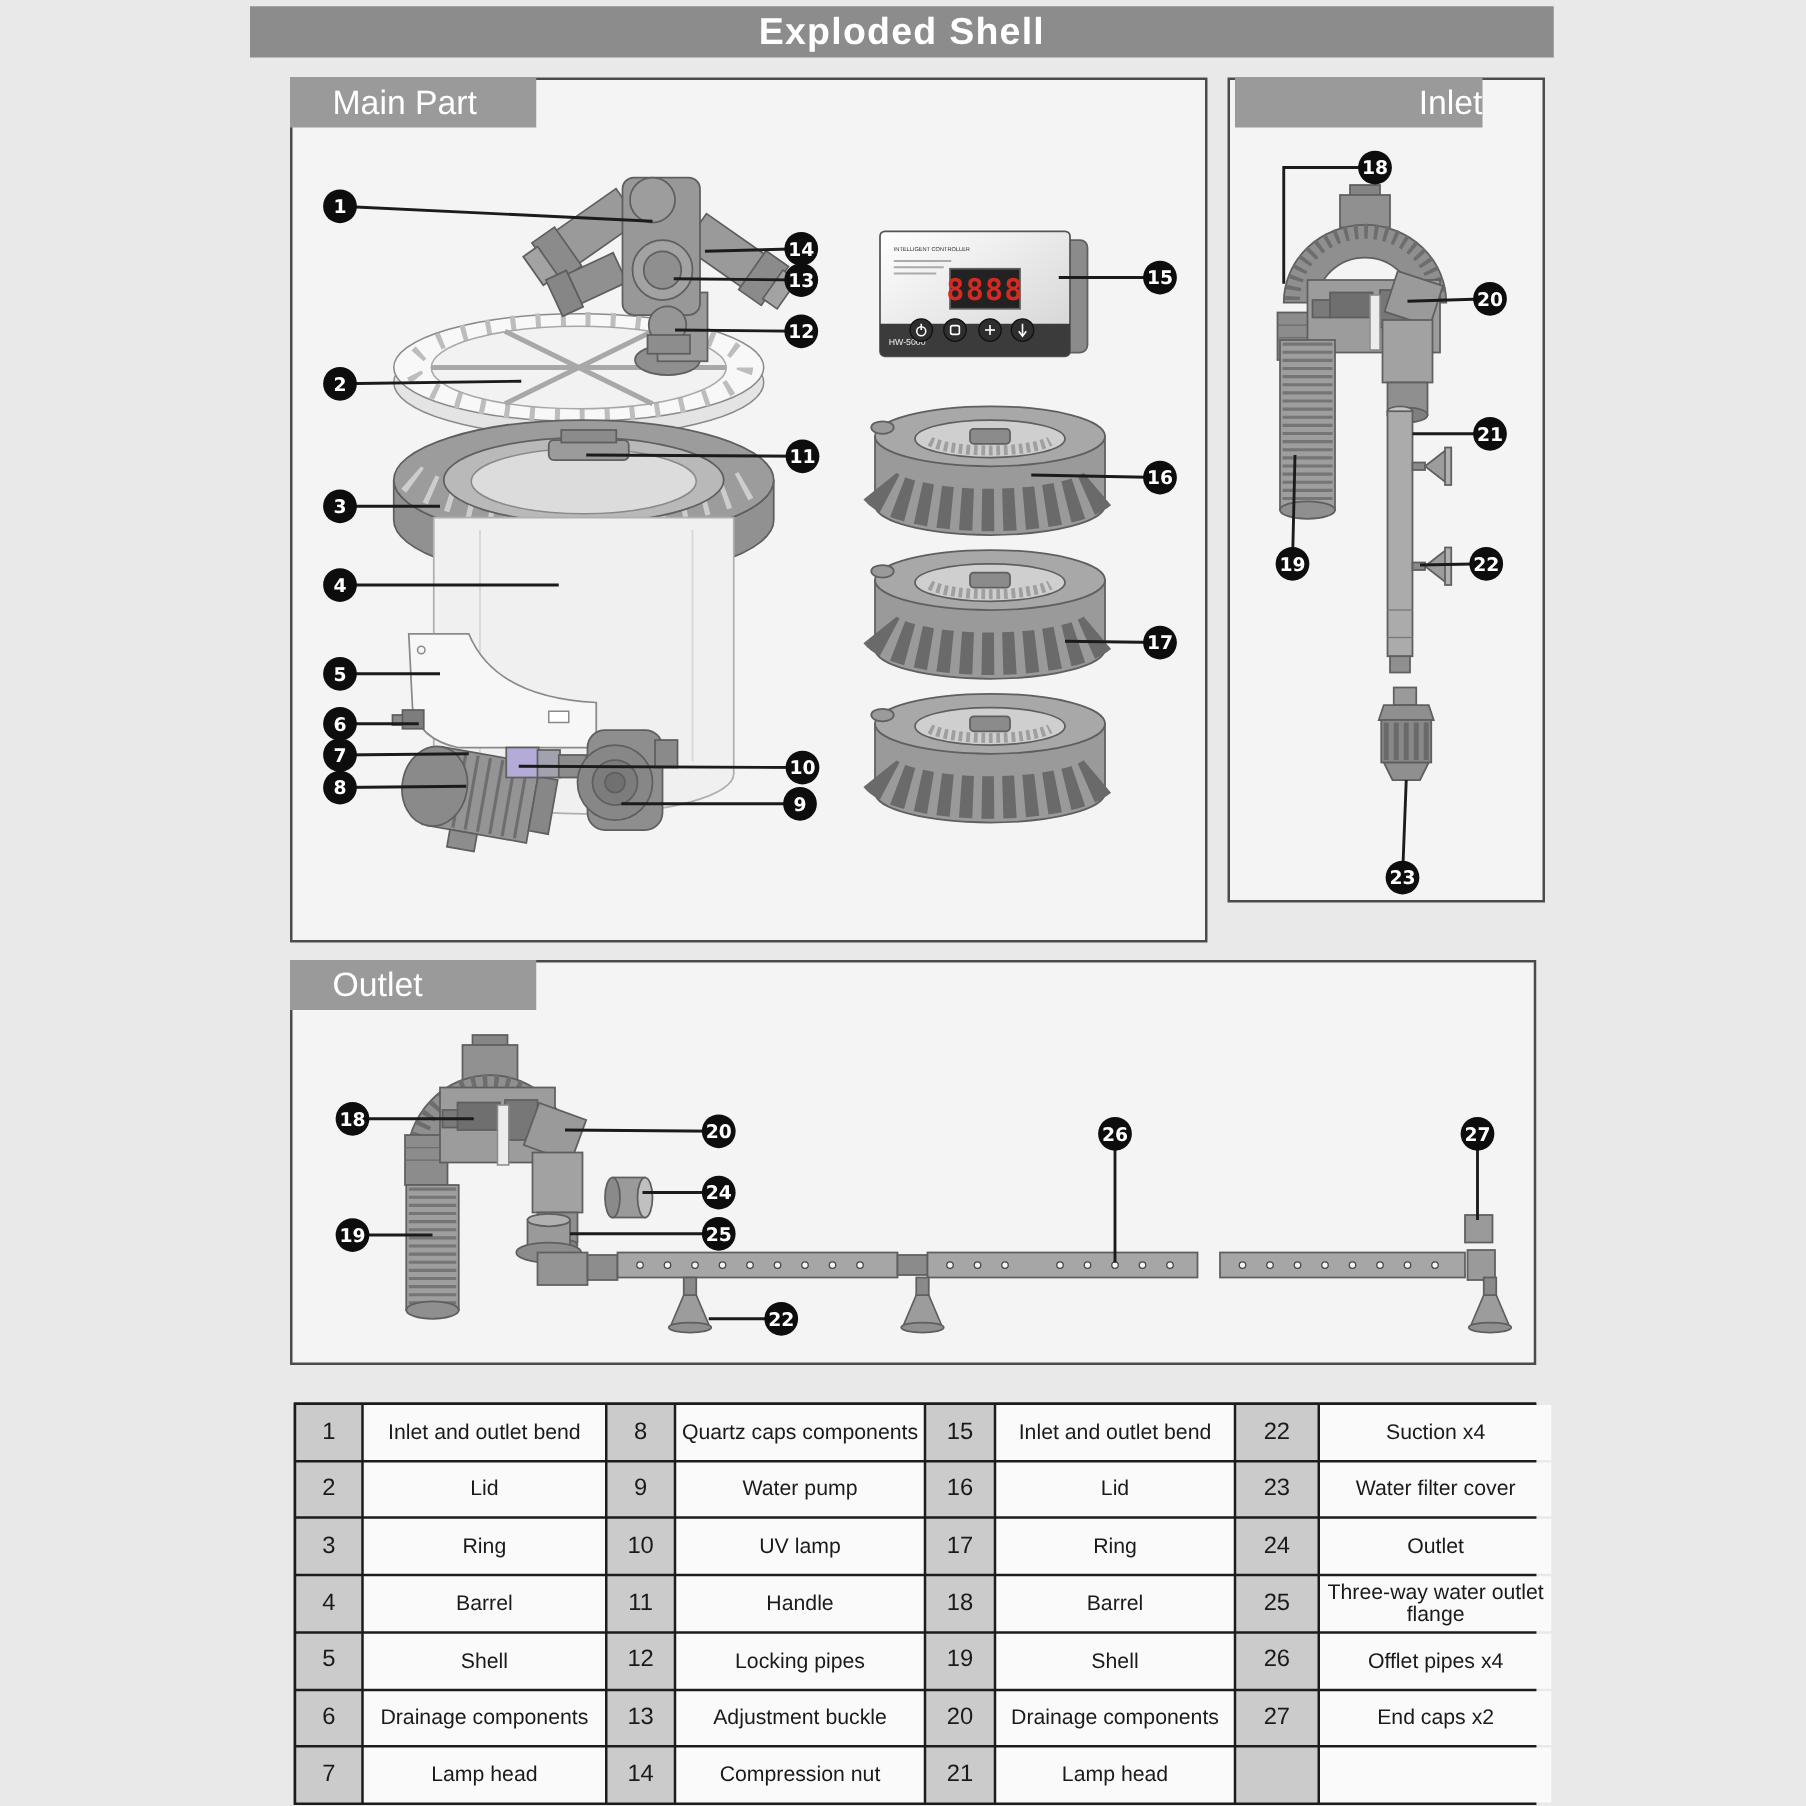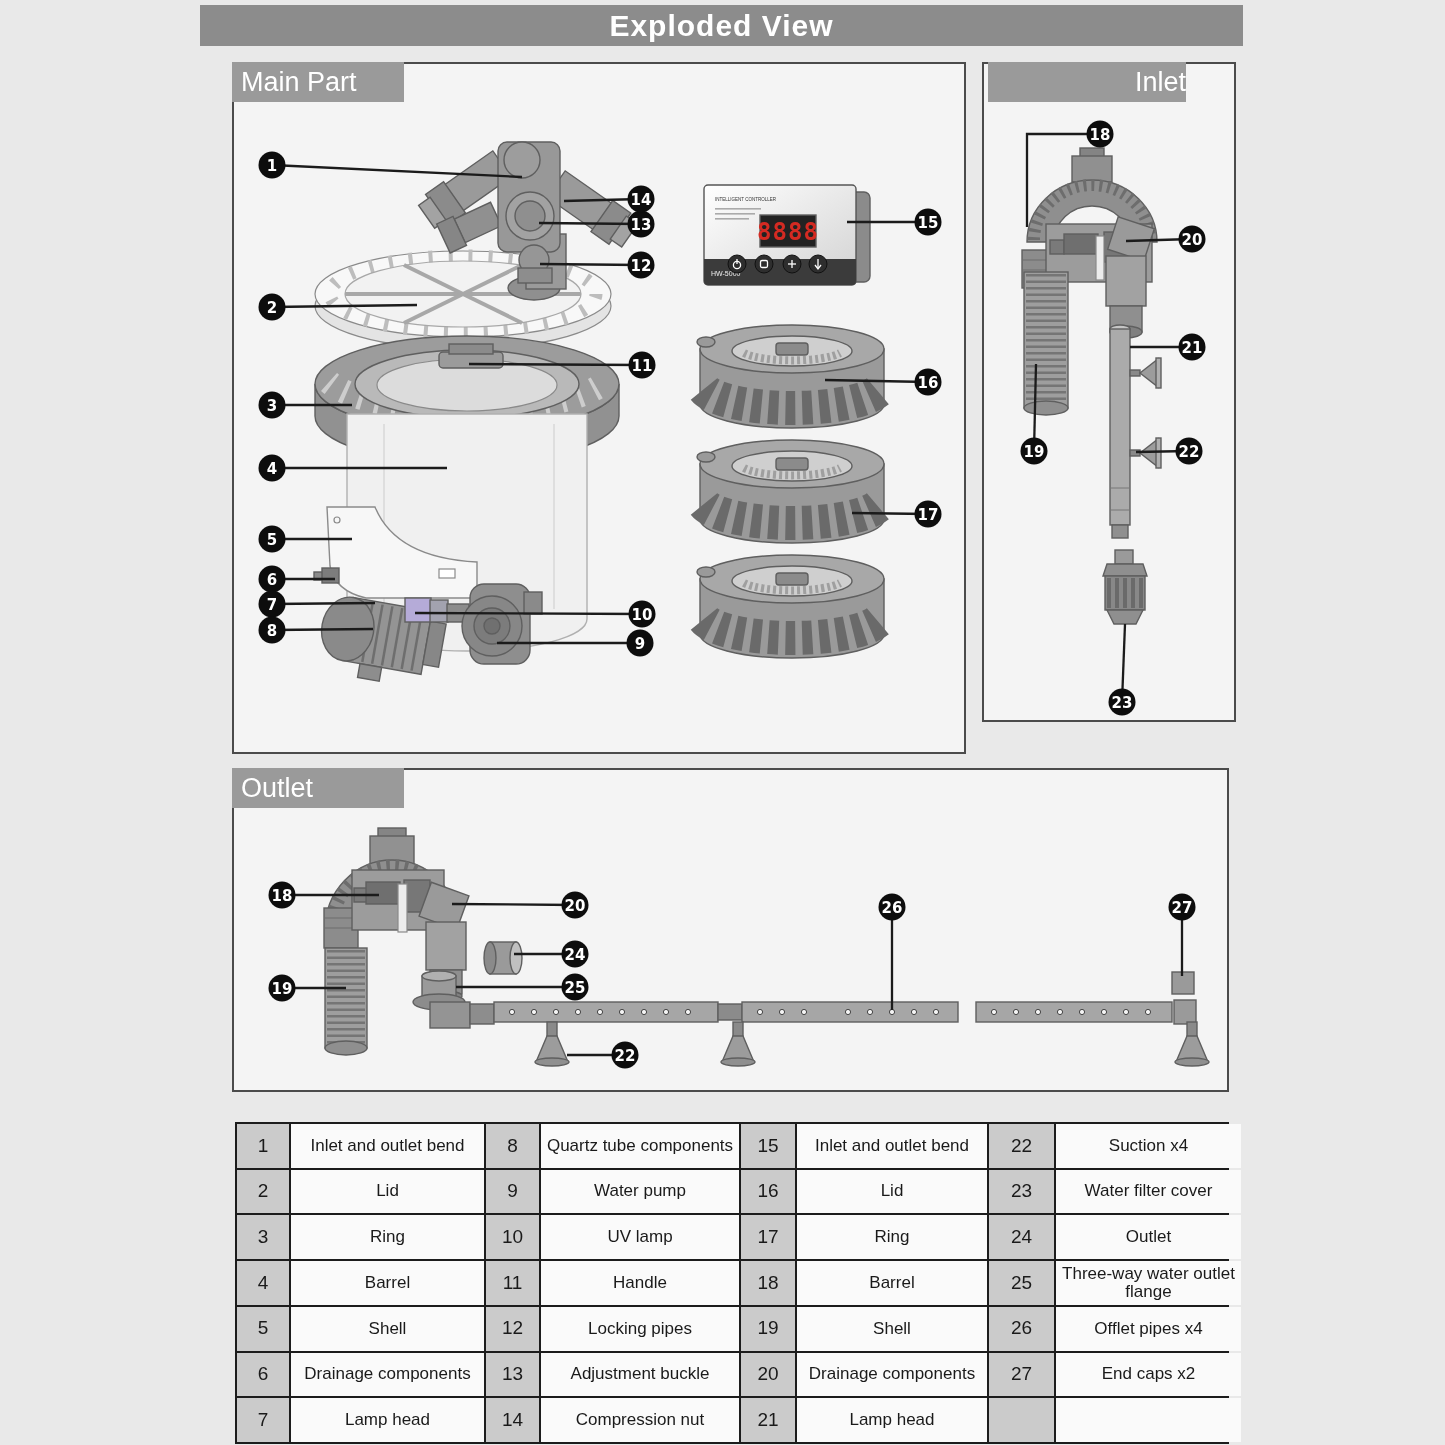--- a/index.html
+++ b/index.html
@@ -7,21 +7,21 @@
        font-family:"Liberation Sans",sans-serif;color:#1a1a1a;overflow:hidden}
   .hdr{position:absolute;left:200px;top:5px;width:1043px;height:41px;background:#8c8c8c;
        color:#fff;font-size:30px;font-weight:bold;text-align:center;line-height:41px;letter-spacing:1px}
   .panel{position:absolute;background:#f4f4f4;border:2px solid #4b4b4b}
   .panel svg{position:absolute;left:0;top:0}
   #p-main{left:232px;top:62px;width:730px;height:688px}
   #p-inlet{left:982px;top:62px;width:250px;height:656px}
   #p-outlet{left:232px;top:768px;width:993px;height:320px}
   .plabel{position:absolute;background:#9a9a9a;color:#fff;font-size:27px;height:40px;
           line-height:40px;z-index:5}
-  .plabel.lft{left:-2px;top:-2px;width:163px;padding-left:9px}
+  .plabel.lft{left:-2px;top:-2px;width:163px;padding-left:34px}
   .plabel.ctr{left:4px;top:-2px;width:198px;text-align:right}
   
   .parts-table{position:absolute;left:235px;top:1122px;width:990px;height:318px;
       display:grid;grid-template-columns:52px 193px 53px 198px 54px 190px 65px 185px;
       grid-auto-rows:1fr;background:#1c1c1c;border:2px solid #1c1c1c;gap:2px}
   .cell{display:flex;align-items:center;justify-content:center;text-align:center;line-height:1.08}
   .cell.num{background:#cbcbcb;font-size:19px}
   .cell.name{background:#fafafa;font-size:17px;padding:0 2px}
   
   .leader{fill:none;stroke:#1b1b1b;stroke-width:2.3}
@@ -29,21 +29,21 @@
   .badge-num{fill:#ffffff;font:bold 15px "DejaVu Sans",sans-serif;text-anchor:middle;dominant-baseline:central}
   .o1{stroke:#5f5f5f;stroke-width:1.4}
   .o2{stroke:#8a8a8a;stroke-width:1.2}
   text.tiny{font:4.5px "Liberation Sans",sans-serif;fill:#333}
   text.model{font:7px "Liberation Sans",sans-serif;fill:#eee}
   text.digits{font:bold 24px "DejaVu Sans Mono",monospace;fill:#d42a22;text-anchor:middle;letter-spacing:1px}
 </style>
 </head>
 <body>
 
-<div class="hdr">Exploded View</div>
+<div class="hdr">Exploded Shell</div>
 
 <div class="panel" id="p-main">
   <div class="plabel lft">Main Part</div>
   <svg width="730" height="688" viewBox="0 0 730 688">
     <defs>
       <linearGradient id="ctrlGrad" x1="0" y1="0" x2="1" y2="1">
         <stop offset="0" stop-color="#ffffff"></stop>
           <stop offset="1" stop-color="#d2d2d2"></stop>
       </linearGradient>
     </defs>
@@ -441,21 +441,21 @@
         <circle cx="948" cy="137" r="13.5" class="badge"></circle>
         <text x="948" y="137.5" class="badge-num">27</text>
       </g>
   </svg>
 </div>
 
 <div class="parts-table">
     <div class="cell num">1</div>
     <div class="cell name">Inlet and outlet bend</div>
     <div class="cell num">8</div>
-    <div class="cell name">Quartz tube components</div>
+    <div class="cell name">Quartz caps components</div>
     <div class="cell num">15</div>
     <div class="cell name">Inlet and outlet bend</div>
     <div class="cell num">22</div>
     <div class="cell name">Suction x4</div>
     <div class="cell num">2</div>
     <div class="cell name">Lid</div>
     <div class="cell num">9</div>
     <div class="cell name">Water pump</div>
     <div class="cell num">16</div>
     <div class="cell name">Lid</div>

